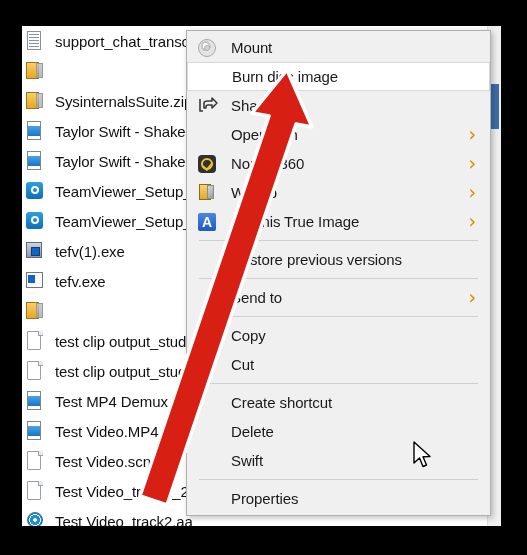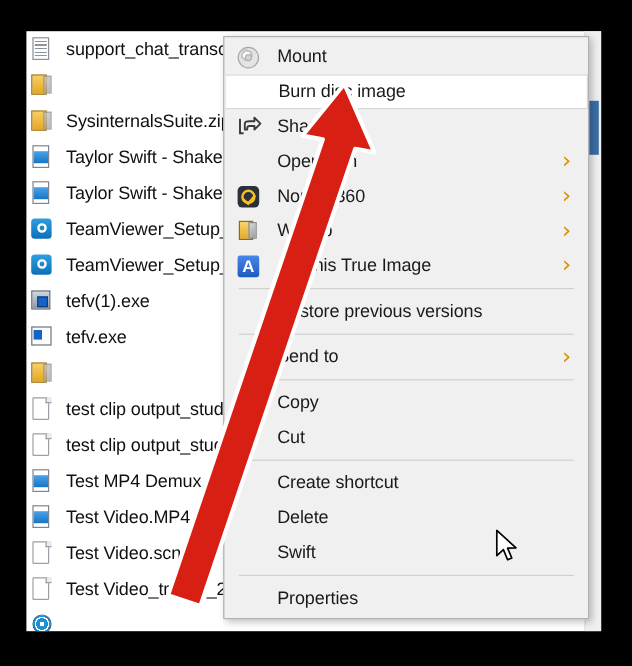--- a/index.html
+++ b/index.html
@@ -424,20 +424,21 @@
         <div class="file-row">
           <span class="ficon ic-doc"></span>
           <span class="file-name">Test Video.scn</span>
         </div>
         <div class="file-row">
           <span class="ficon ic-doc"></span>
           <span class="file-name">Test Video_track1_2</span>
         </div>
         <div class="file-row">
           <span class="ficon ic-audio"></span>
+          <span class="file-name">Test Video_track2.aa</span>
         </div>
       </div>
 
     <div id="detail-date">1/20/2018  12:00 AM</div>
 
     <div id="scrollbar">
       <div id="scroll-thumb"></div>
     </div>
   </div>
 

